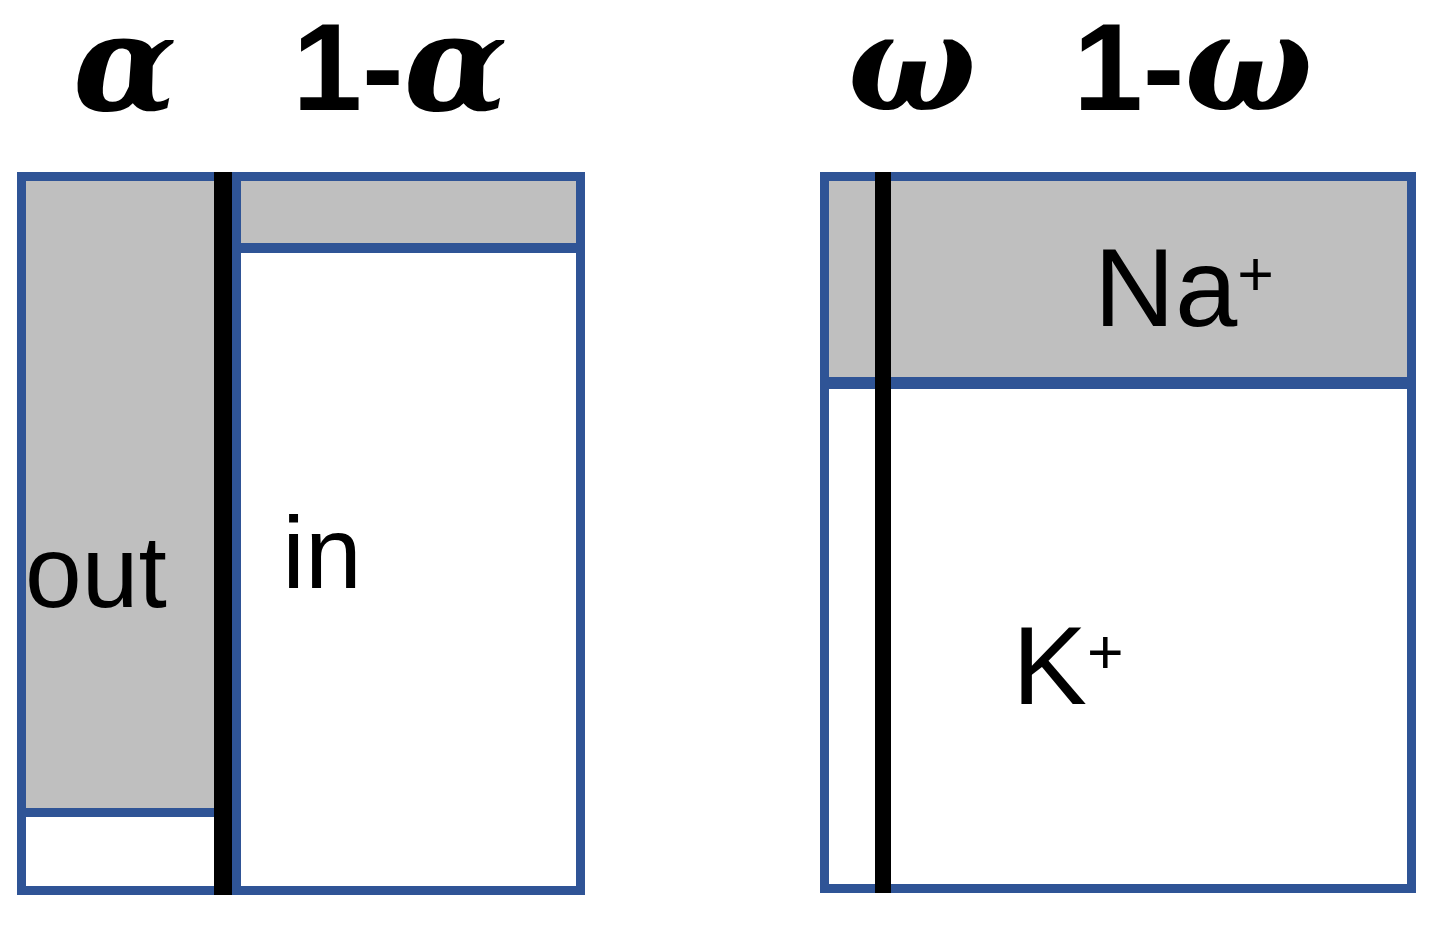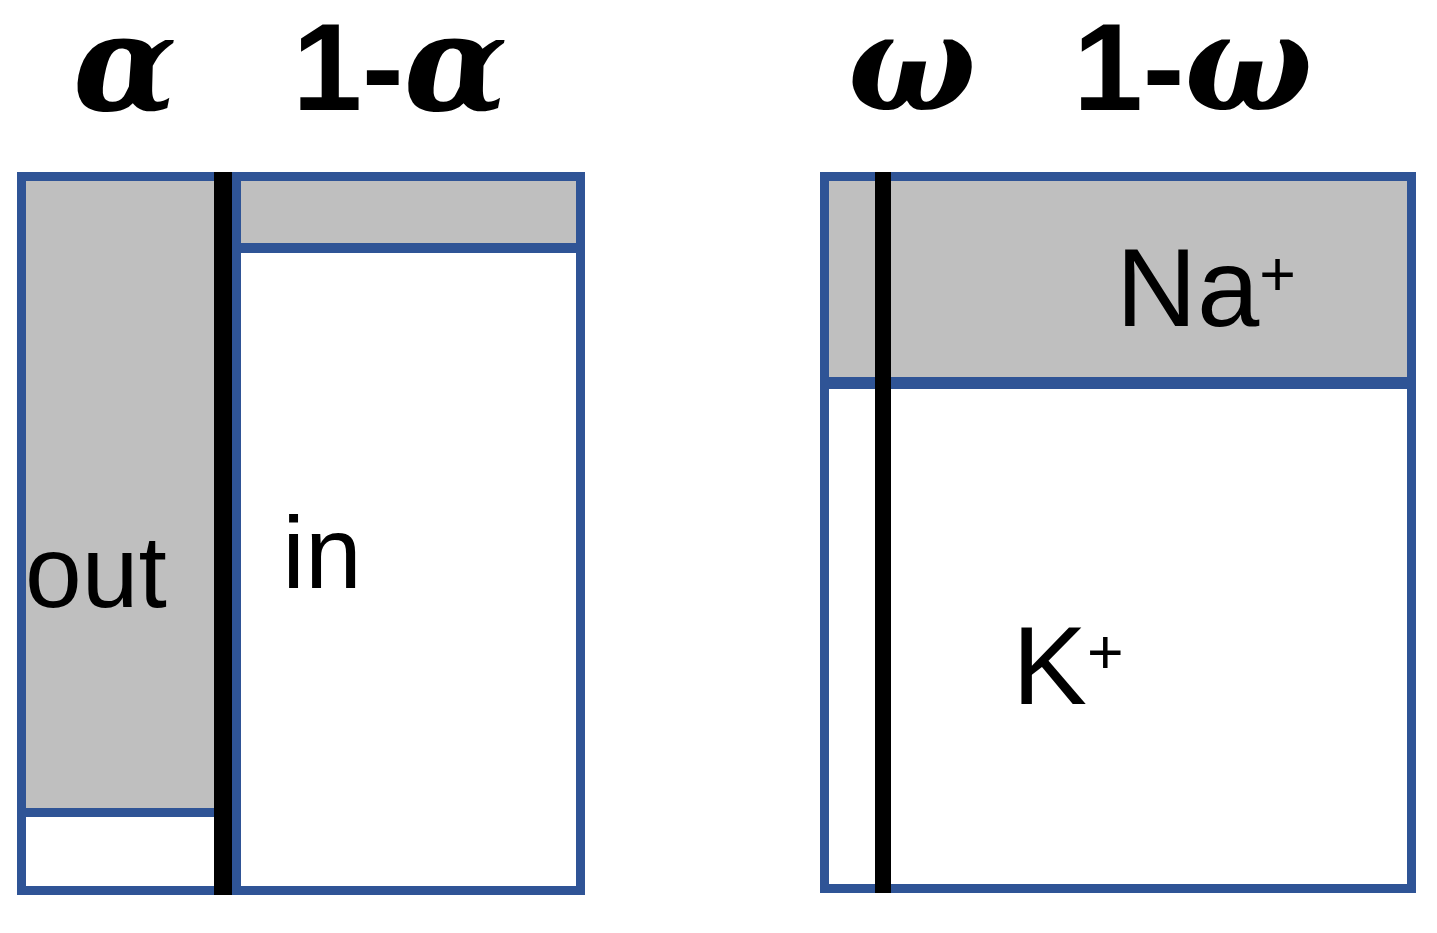--- a/index.html
+++ b/index.html
@@ -42,21 +42,21 @@
   #one-minus-alpha-label{left:400px;}
   #omega-label{left:912px;}
   #one-minus-omega-label{left:1193px;}
   
   .region-label{
     position:absolute;transform:translate(-50%,-50%);
     line-height:1;white-space:nowrap;
   }
   #out-label{left:96px;  top:572px; font-size:102px;text-align:right;}
   #in-label {left:322px; top:553px; font-size:102px;}
-  #na-label {left:1184px;top:288px; font-size:112px;margin-left:22px;}
+  #na-label {left:1184px;top:288px; font-size:112px;}
   #k-label  {left:1068px;top:666px; font-size:112px;}
   .sup{font-size:56%;position:relative;top:-0.48em;}
 </style>
 </head>
 <body>
 
 <div>
 
   <div class="col-label" id="alpha-label"><span class="greek">α</span></div>
 

